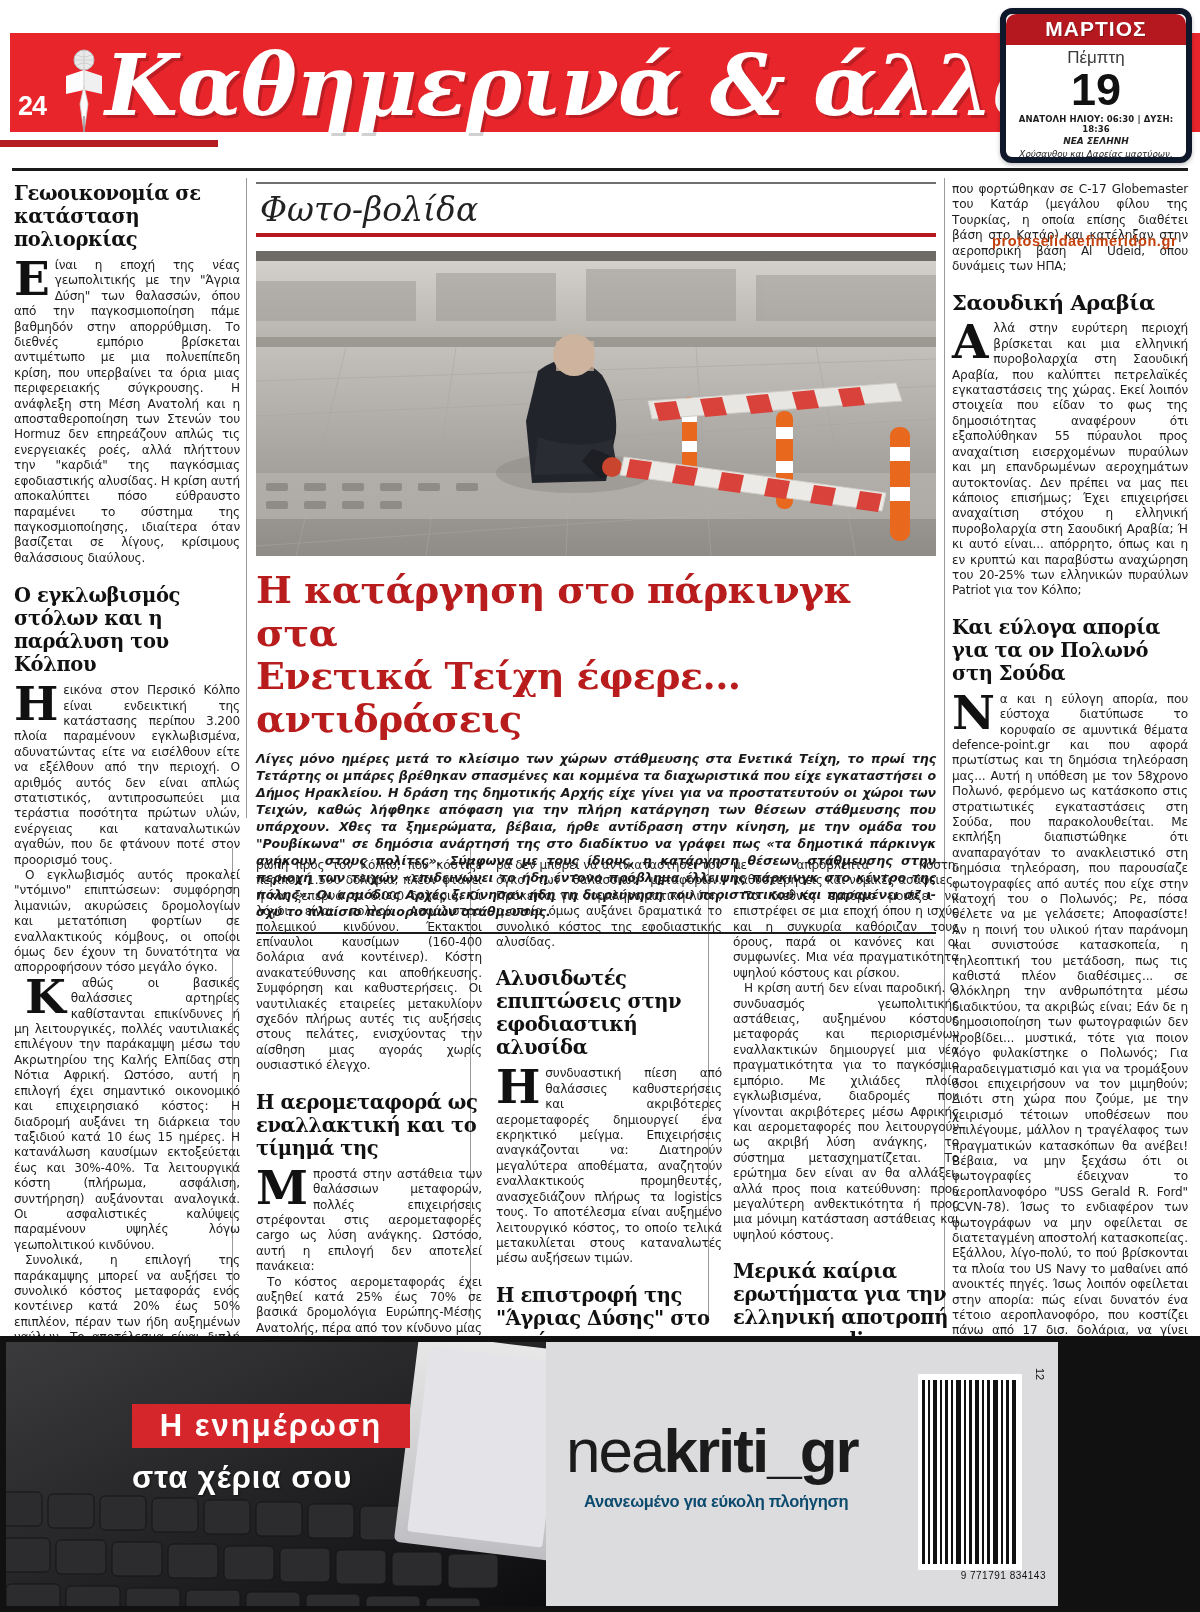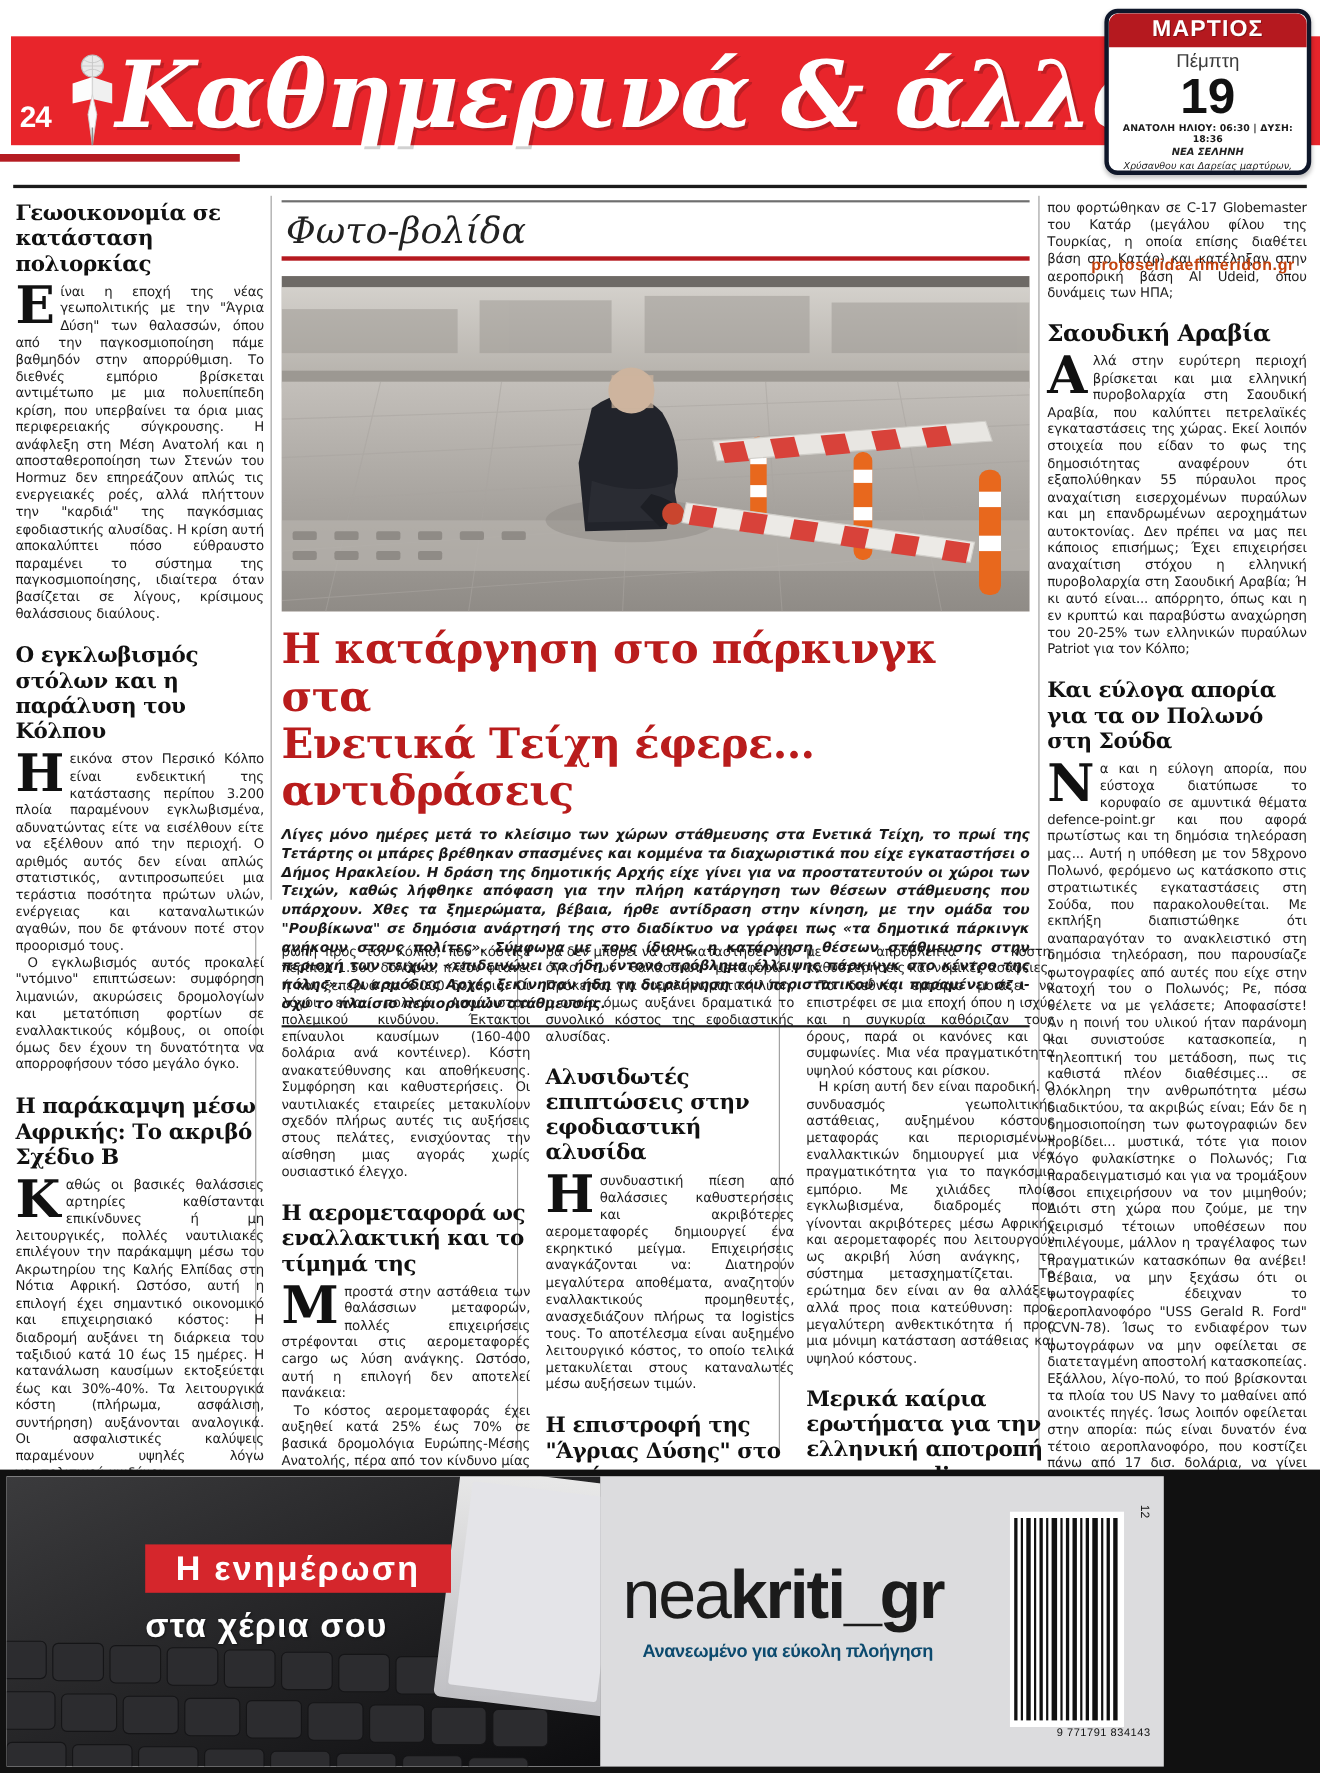--- a/index.html
+++ b/index.html
@@ -27,21 +27,21 @@
     font-weight:bold;font-style:italic;letter-spacing:-1px;
     text-shadow:3px 3px 0 rgba(0,0,0,.18);
     white-space:nowrap;
   }
   .masthead-underbar{
     position:absolute;left:0;top:140px;width:218px;height:7px;background:#b51c22;
   }
   
   .datebox{
     position:absolute;right:8px;top:8px;width:180px;height:143px;
-    background:#ffffff;border-radius:12px;border:4px solid #0f172a;
+    background:#ffffff;border-radius:12px;border:6px solid #0f172a;
     box-shadow:0 2px 4px rgba(0,0,0,.25);
     text-align:center;overflow:hidden;z-index:5;
   }
   .datebox-month{
     background:#b5191f;color:#fff;font-weight:bold;font-size:21px;
     letter-spacing:1px;padding:3px 0 4px;
     border-radius:10px 10px 0 0;
     font-family:"Liberation Sans",sans-serif;
     text-shadow:1px 1px 0 rgba(0,0,0,.25);
   }
@@ -204,21 +204,20 @@
   <div class="vline" style="left:708px;top:680px;height:470px;"></div>
 
   <div class="col col-1">
     <h2 class="head">Γεωοικονομία σε κατάσταση πολιορκίας</h2>
     <p class="body dropcap">Είναι η εποχή της νέας γεωπολιτικής με την "Άγρια Δύση" των θαλασσών, όπου από την παγκοσμιοποίηση πάμε βαθμηδόν στην απορρύθμιση. Το διεθνές εμπόριο βρίσκεται αντιμέτωπο με μια πολυεπίπεδη κρίση, που υπερβαίνει τα όρια μιας περιφερειακής σύγκρουσης. Η ανάφλεξη στη Μέση Ανατολή και η αποσταθεροποίηση των Στενών του Hormuz δεν επηρεάζουν απλώς τις ενεργειακές ροές, αλλά πλήττουν την "καρδιά" της παγκόσμιας εφοδιαστικής αλυσίδας. Η κρίση αυτή αποκαλύπτει πόσο εύθραυστο παραμένει το σύστημα της παγκοσμιοποίησης, ιδιαίτερα όταν βασίζεται σε λίγους, κρίσιμους θαλάσσιους διαύλους.</p>
 
     <h2 class="head" style="margin-top:18px;">Ο εγκλωβισμός στόλων και η παράλυση του Κόλπου</h2>
     <p class="body dropcap">Η εικόνα στον Περσικό Κόλπο είναι ενδεικτική της κατάστασης περίπου 3.200 πλοία παραμένουν εγκλωβισμένα, αδυνατώντας είτε να εισέλθουν είτε να εξέλθουν από την περιοχή. Ο αριθμός αυτός δεν είναι απλώς στατιστικός, αντιπροσωπεύει μια τεράστια ποσότητα πρώτων υλών, ενέργειας και καταναλωτικών αγαθών, που δε φτάνουν ποτέ στον προορισμό τους.</p>
     <p class="body">Ο εγκλωβισμός αυτός προκαλεί "ντόμινο" επιπτώσεων: συμφόρηση λιμανιών, ακυρώσεις δρομολογίων και μετατόπιση φορτίων σε εναλλακτικούς κόμβους, οι οποίοι όμως δεν έχουν τη δυνατότητα να απορροφήσουν τόσο μεγάλο όγκο.</p>
 
-    <h2 class="head" style="margin-top:18px;">Η παράκαμψη μέσω Αφρικής: Το ακριβό Σχέδιο Β</h2>
     <p class="body dropcap">Καθώς οι βασικές θαλάσσιες αρτηρίες καθίστανται επικίνδυνες ή μη λειτουργικές, πολλές ναυτιλιακές επιλέγουν την παράκαμψη μέσω του Ακρωτηρίου της Καλής Ελπίδας στη Νότια Αφρική. Ωστόσο, αυτή η επιλογή έχει σημαντικό οικονομικό και επιχειρησιακό κόστος: Η διαδρομή αυξάνει τη διάρκεια του ταξιδιού κατά 10 έως 15 ημέρες. Η κατανάλωση καυσίμων εκτοξεύεται έως και 30%-40%. Τα λειτουργικά κόστη (πλήρωμα, ασφάλιση, συντήρηση) αυξάνονται αναλογικά. Οι ασφαλιστικές καλύψεις παραμένουν υψηλές λόγω γεωπολιτικού κινδύνου.</p>
     <p class="body">Συνολικά, η επιλογή της παράκαμψης μπορεί να αυξήσει το συνολικό κόστος μεταφοράς ενός κοντέινερ κατά 20% έως 50% επιπλέον, πέραν των ήδη αυξημένων ναύλων. Το αποτέλεσμα είναι διπλή επιβάρυνση: μεγαλύτερη διάρκεια και υψηλότερο κόστος.</p>
 
     <h2 class="head serif2" style="margin-top:18px;font-size:22px;line-height:26px;">Εκτίναξη ναύλων και θαλάσσιου κόστους</h2>
     <p class="body dropcap">Η κρίση έχει οδηγήσει σε απότομη αύξηση των ναύλων. Ένα τυπικό εμπορευματοκιβώτιο (TEU) από την Ευ-</p>
   </div>
 
   <div class="feature">
     <div class="feature-kicker-rule"></div>
     <div class="feature-kicker">Φωτο-βολίδα</div>

